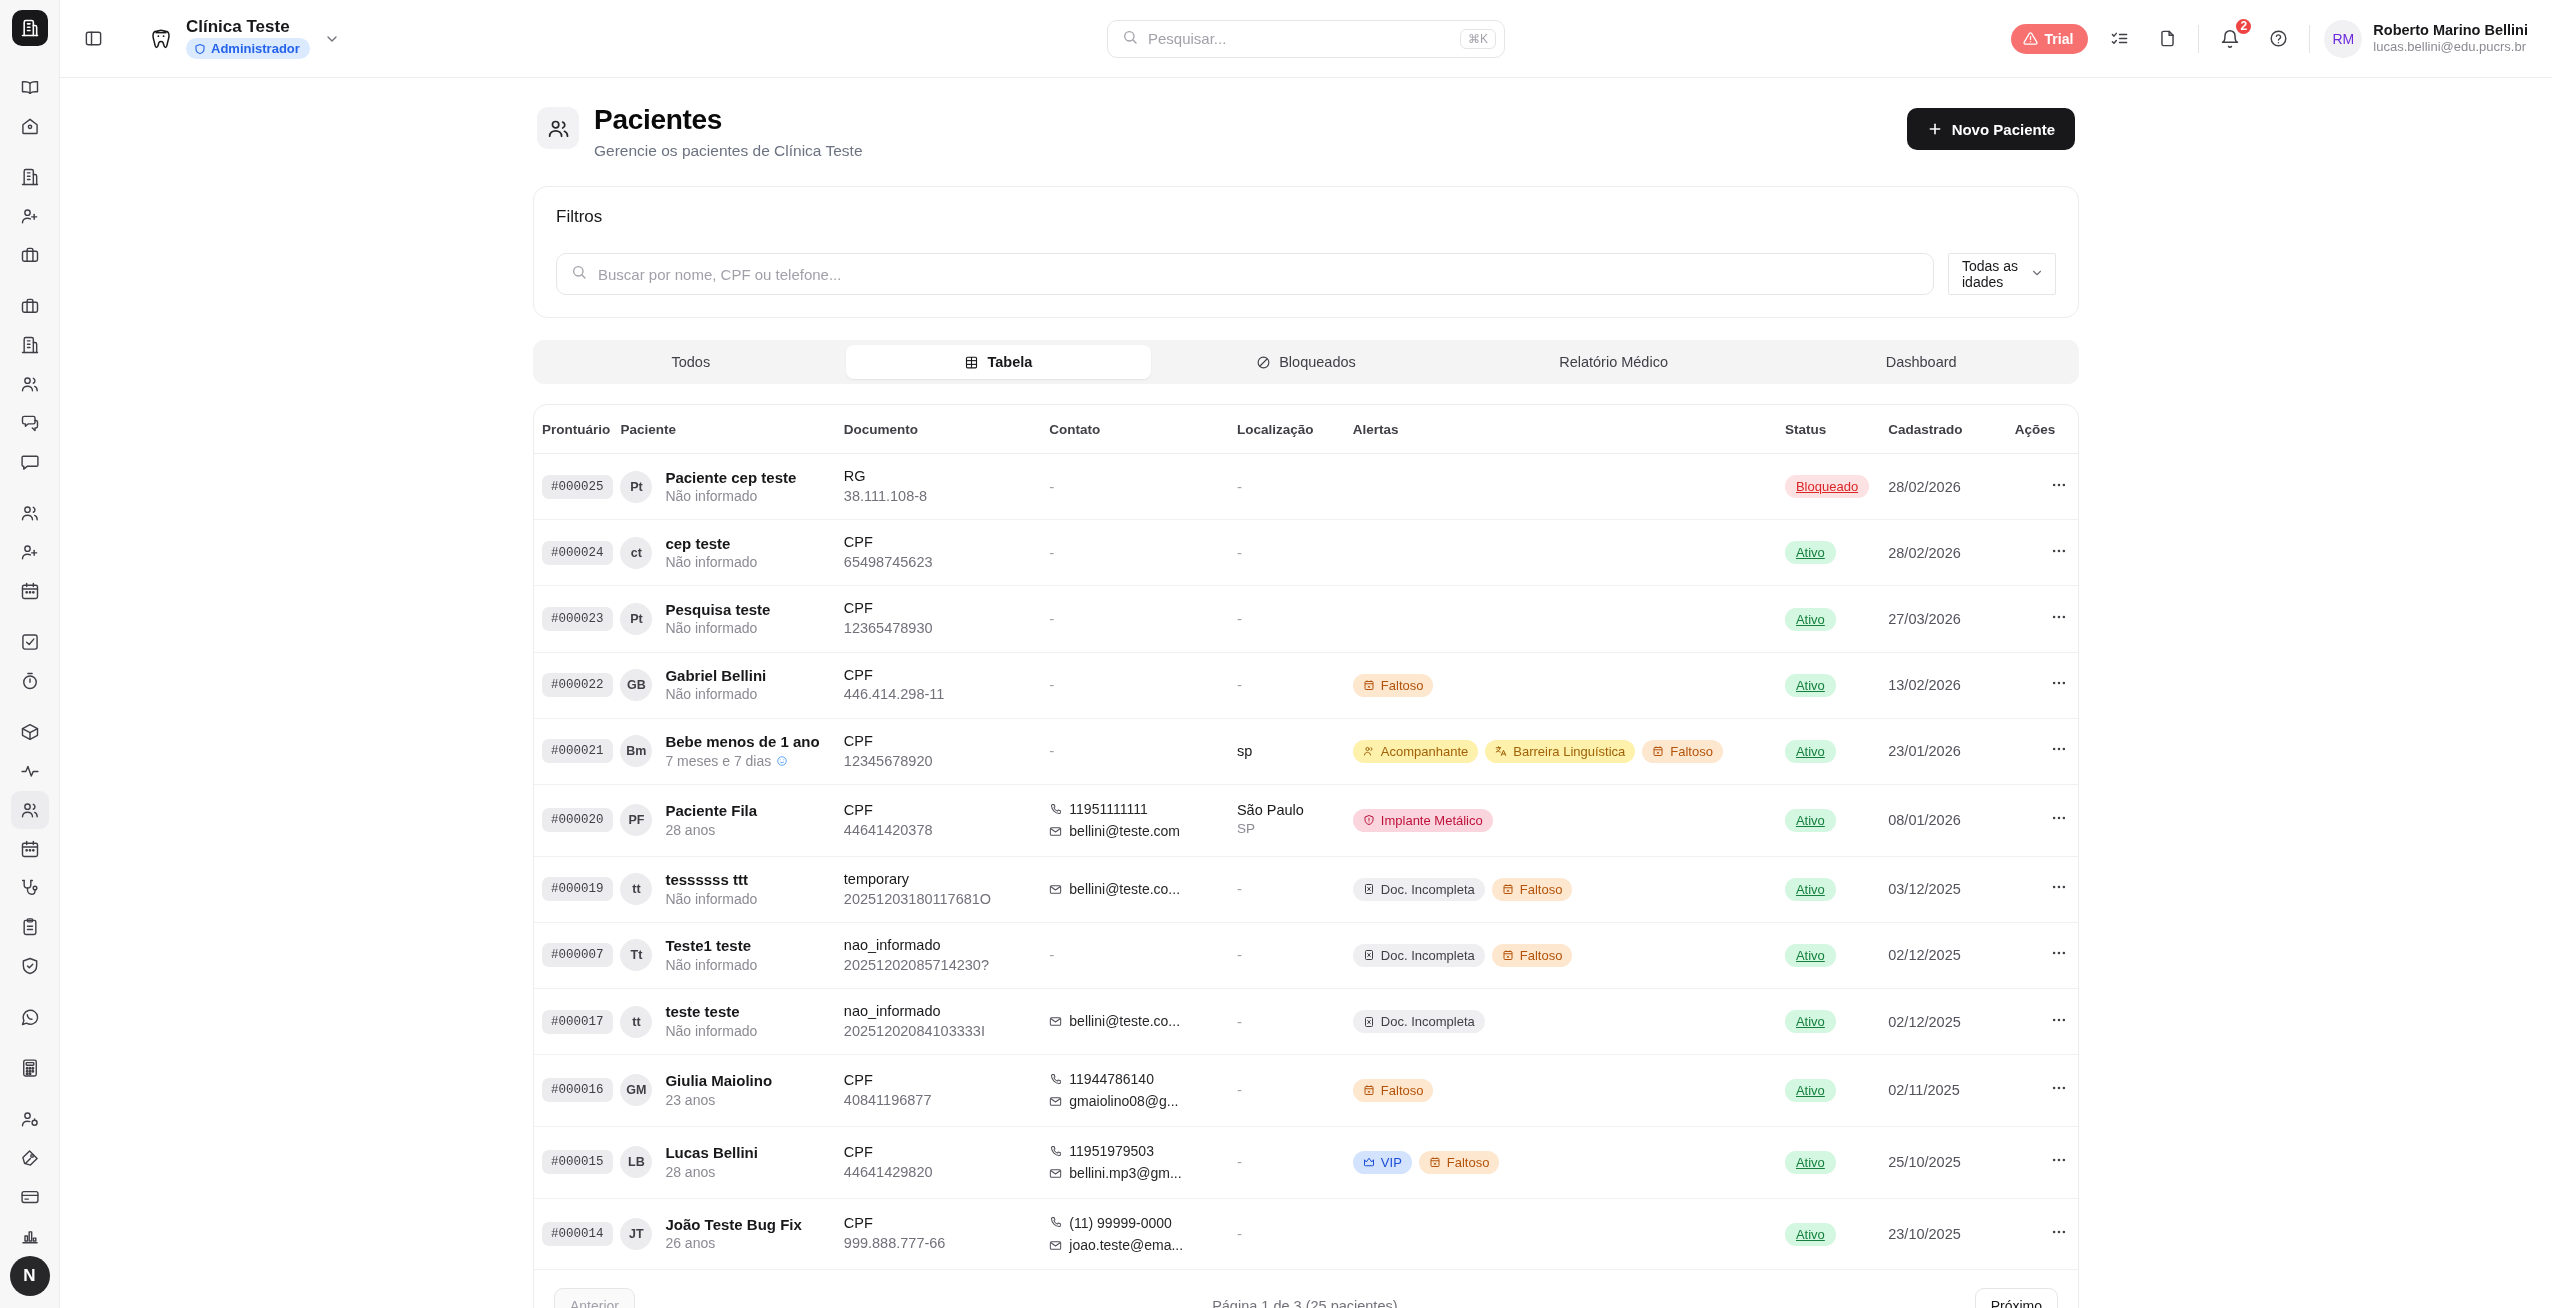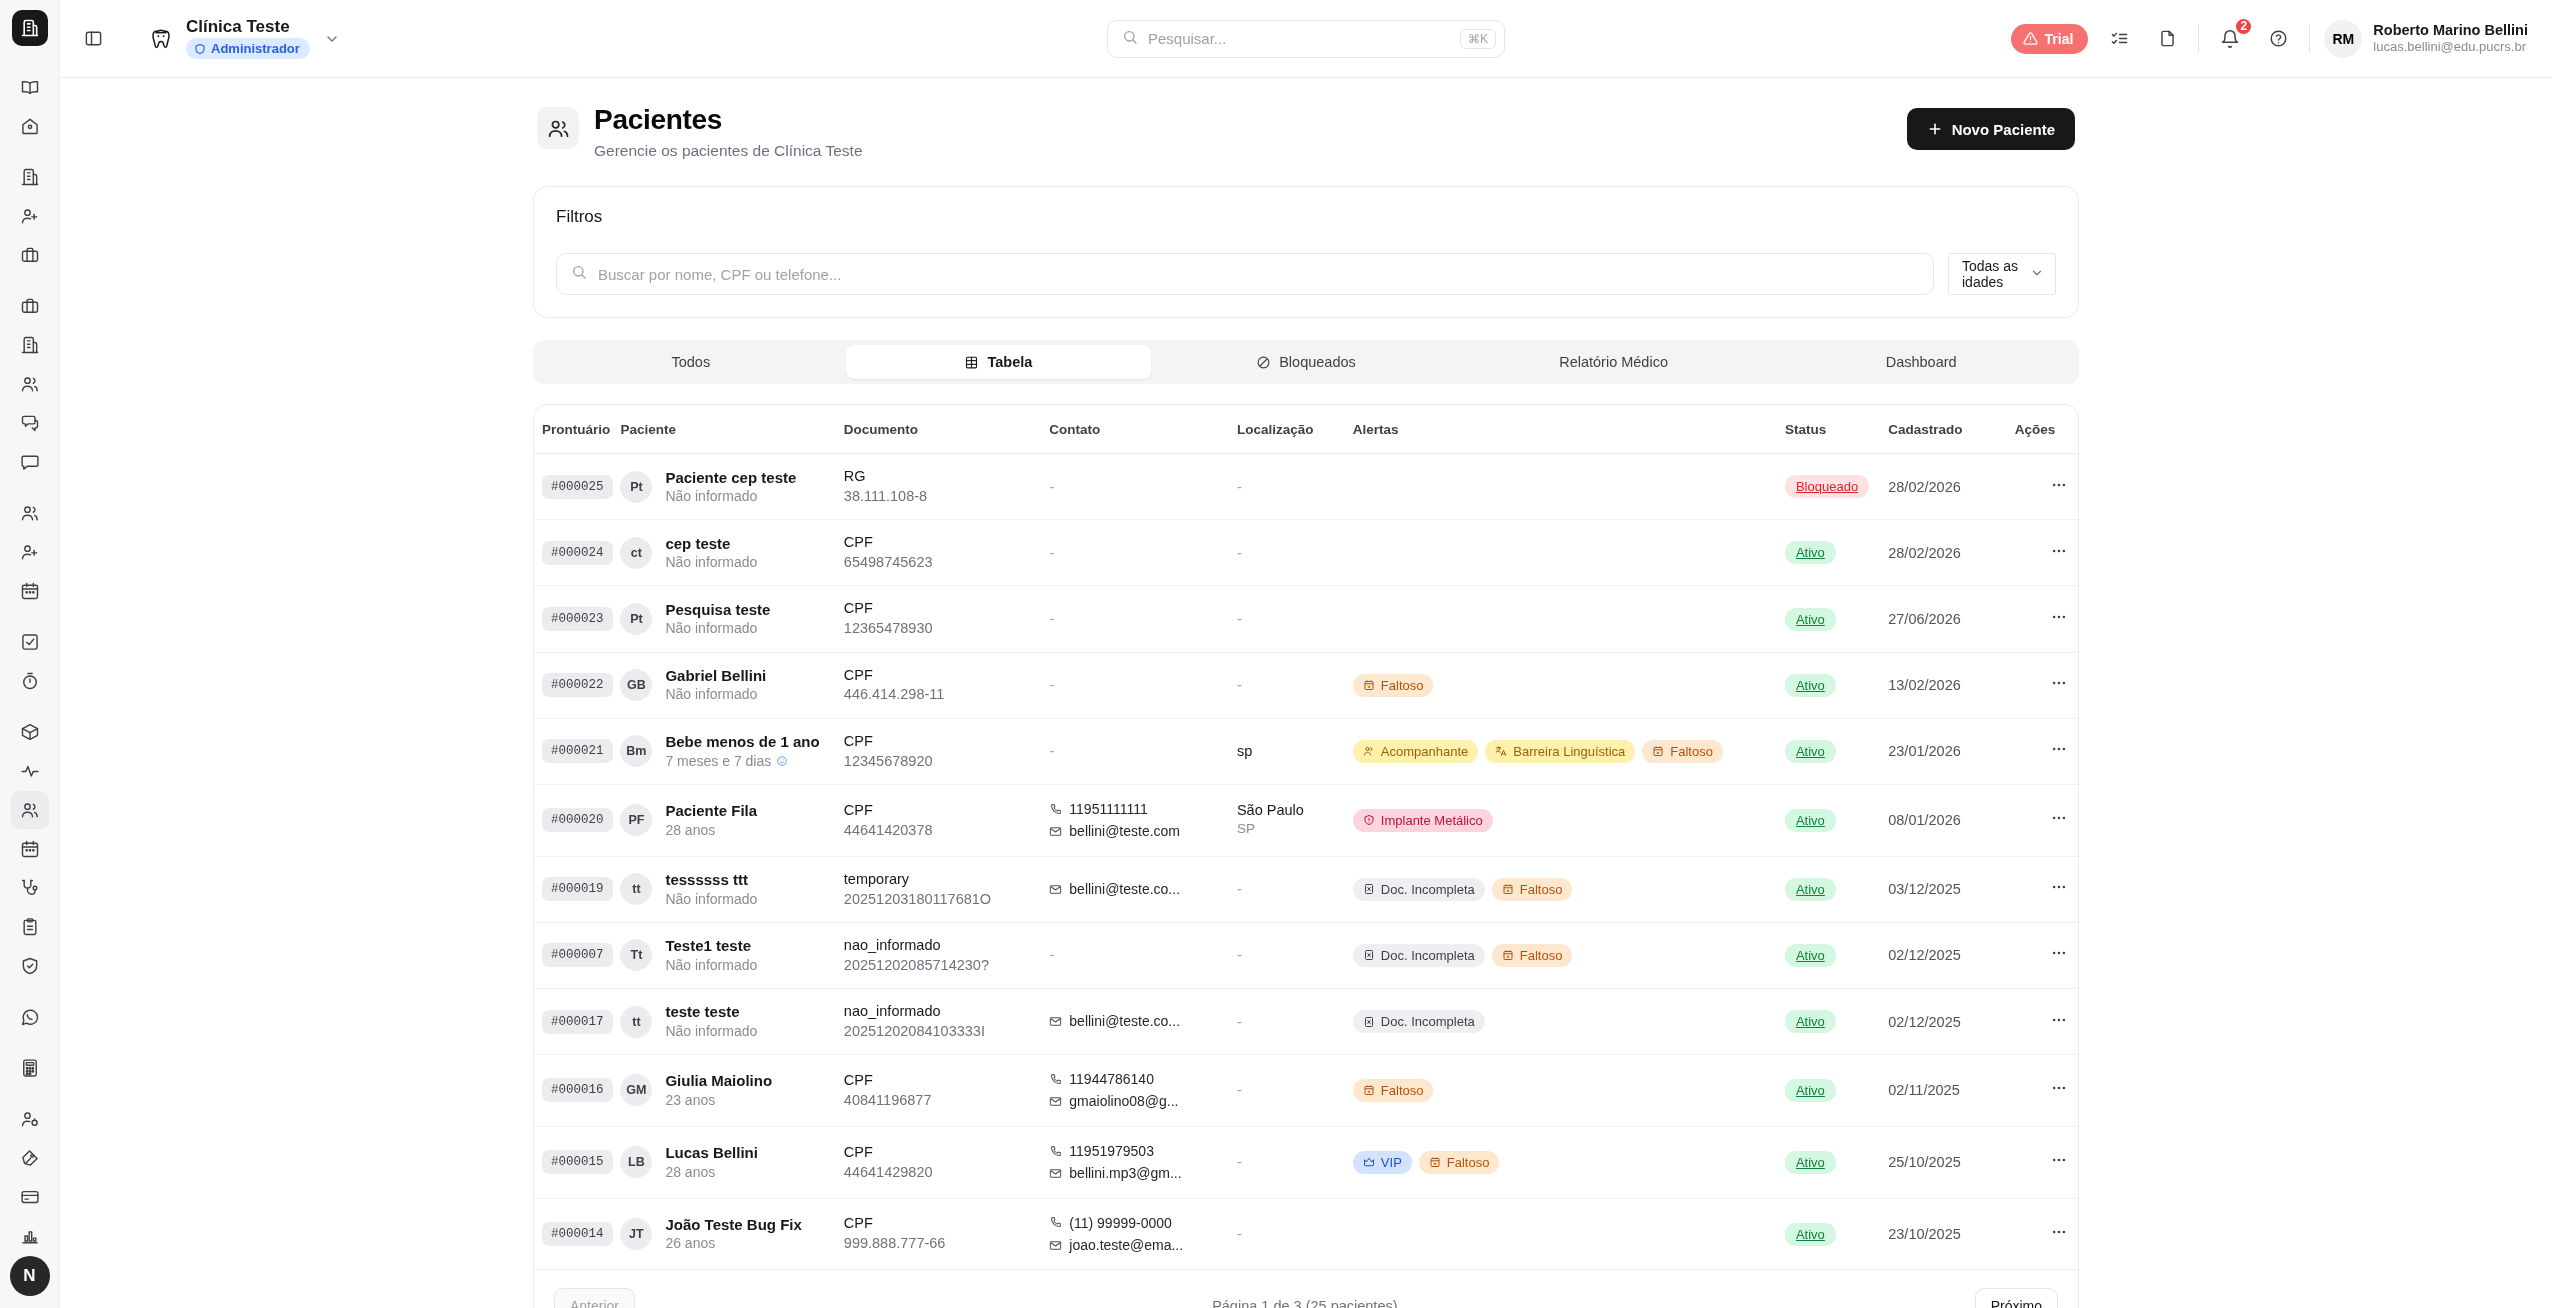--- a/index.html
+++ b/index.html
@@ -108,23 +108,23 @@
     position: absolute; top: -5px; right: -6px;
     background: #ef4444; color: #fff;
     min-width: 19px; height: 19px; border-radius: 999px;
     font-size: 12px; font-weight: 700;
     display: flex; align-items: center; justify-content: center;
     padding: 0 4px; border: 2px solid #fff;
   }
   .user-block { display: flex; align-items: center; gap: 11px; }
   .user-avatar {
     width: 38px; height: 38px; border-radius: 50%;
-    background: #f1f1f3; color: #000000;
+    background: #f1f1f3; color: #6d28d9;
     display: flex; align-items: center; justify-content: center;
-    font-size: 14px; font-weight: 700;
+    font-size: 14px; font-weight: 400;
   }
   .user-text { display: flex; flex-direction: column; gap: 2px; }
   .user-name { font-size: 14.5px; font-weight: 700; color: #18181b; line-height: 1.15; }
   .user-mail { font-size: 13px; color: #8b8b93; line-height: 1.15; }
 
   
   .content { flex: 1; overflow: hidden; padding: 0 0 0 0; }
   .content-inner { width: 1546px; margin: 0 auto; padding-top: 26px; }
 
   .page-head { display: flex; align-items: flex-start; padding: 0 4px 0 4px; margin-bottom: 26px; }
@@ -815,21 +815,21 @@
                   <td class="c-doc">
                     <div class="doc-type">CPF</div>
                     <div class="doc-num">12365478930</div>
                   </td>
                   <td class="c-cont"><span class="dash">-</span></td>
                   <td class="c-loc"><span class="dash">-</span></td>
                   <td class="c-alert">
                     <div class="alerts-cell"></div>
                   </td>
                   <td class="c-stat"><span class="status st-ativo">Ativo</span></td>
-                  <td class="c-cad"><span class="cad-date">27/06/2026</span></td>
+                  <td class="c-cad"><span class="cad-date">27/03/2026</span></td>
                   <td class="c-acoes"><span class="dots"><svg width="18" height="18" viewBox="0 0 24 24" fill="currentColor">
                         <circle cx="5.5" cy="12" r="1.7"></circle>
                         <circle cx="12" cy="12" r="1.7"></circle>
                         <circle cx="18.5" cy="12" r="1.7"></circle>
                       </svg></span></td>
                 </tr>
                 <tr>
                   <td class="c-pront"><span class="pront-pill">#000022</span></td>
                   <td class="c-pac">
                     <div class="pac-cell">

